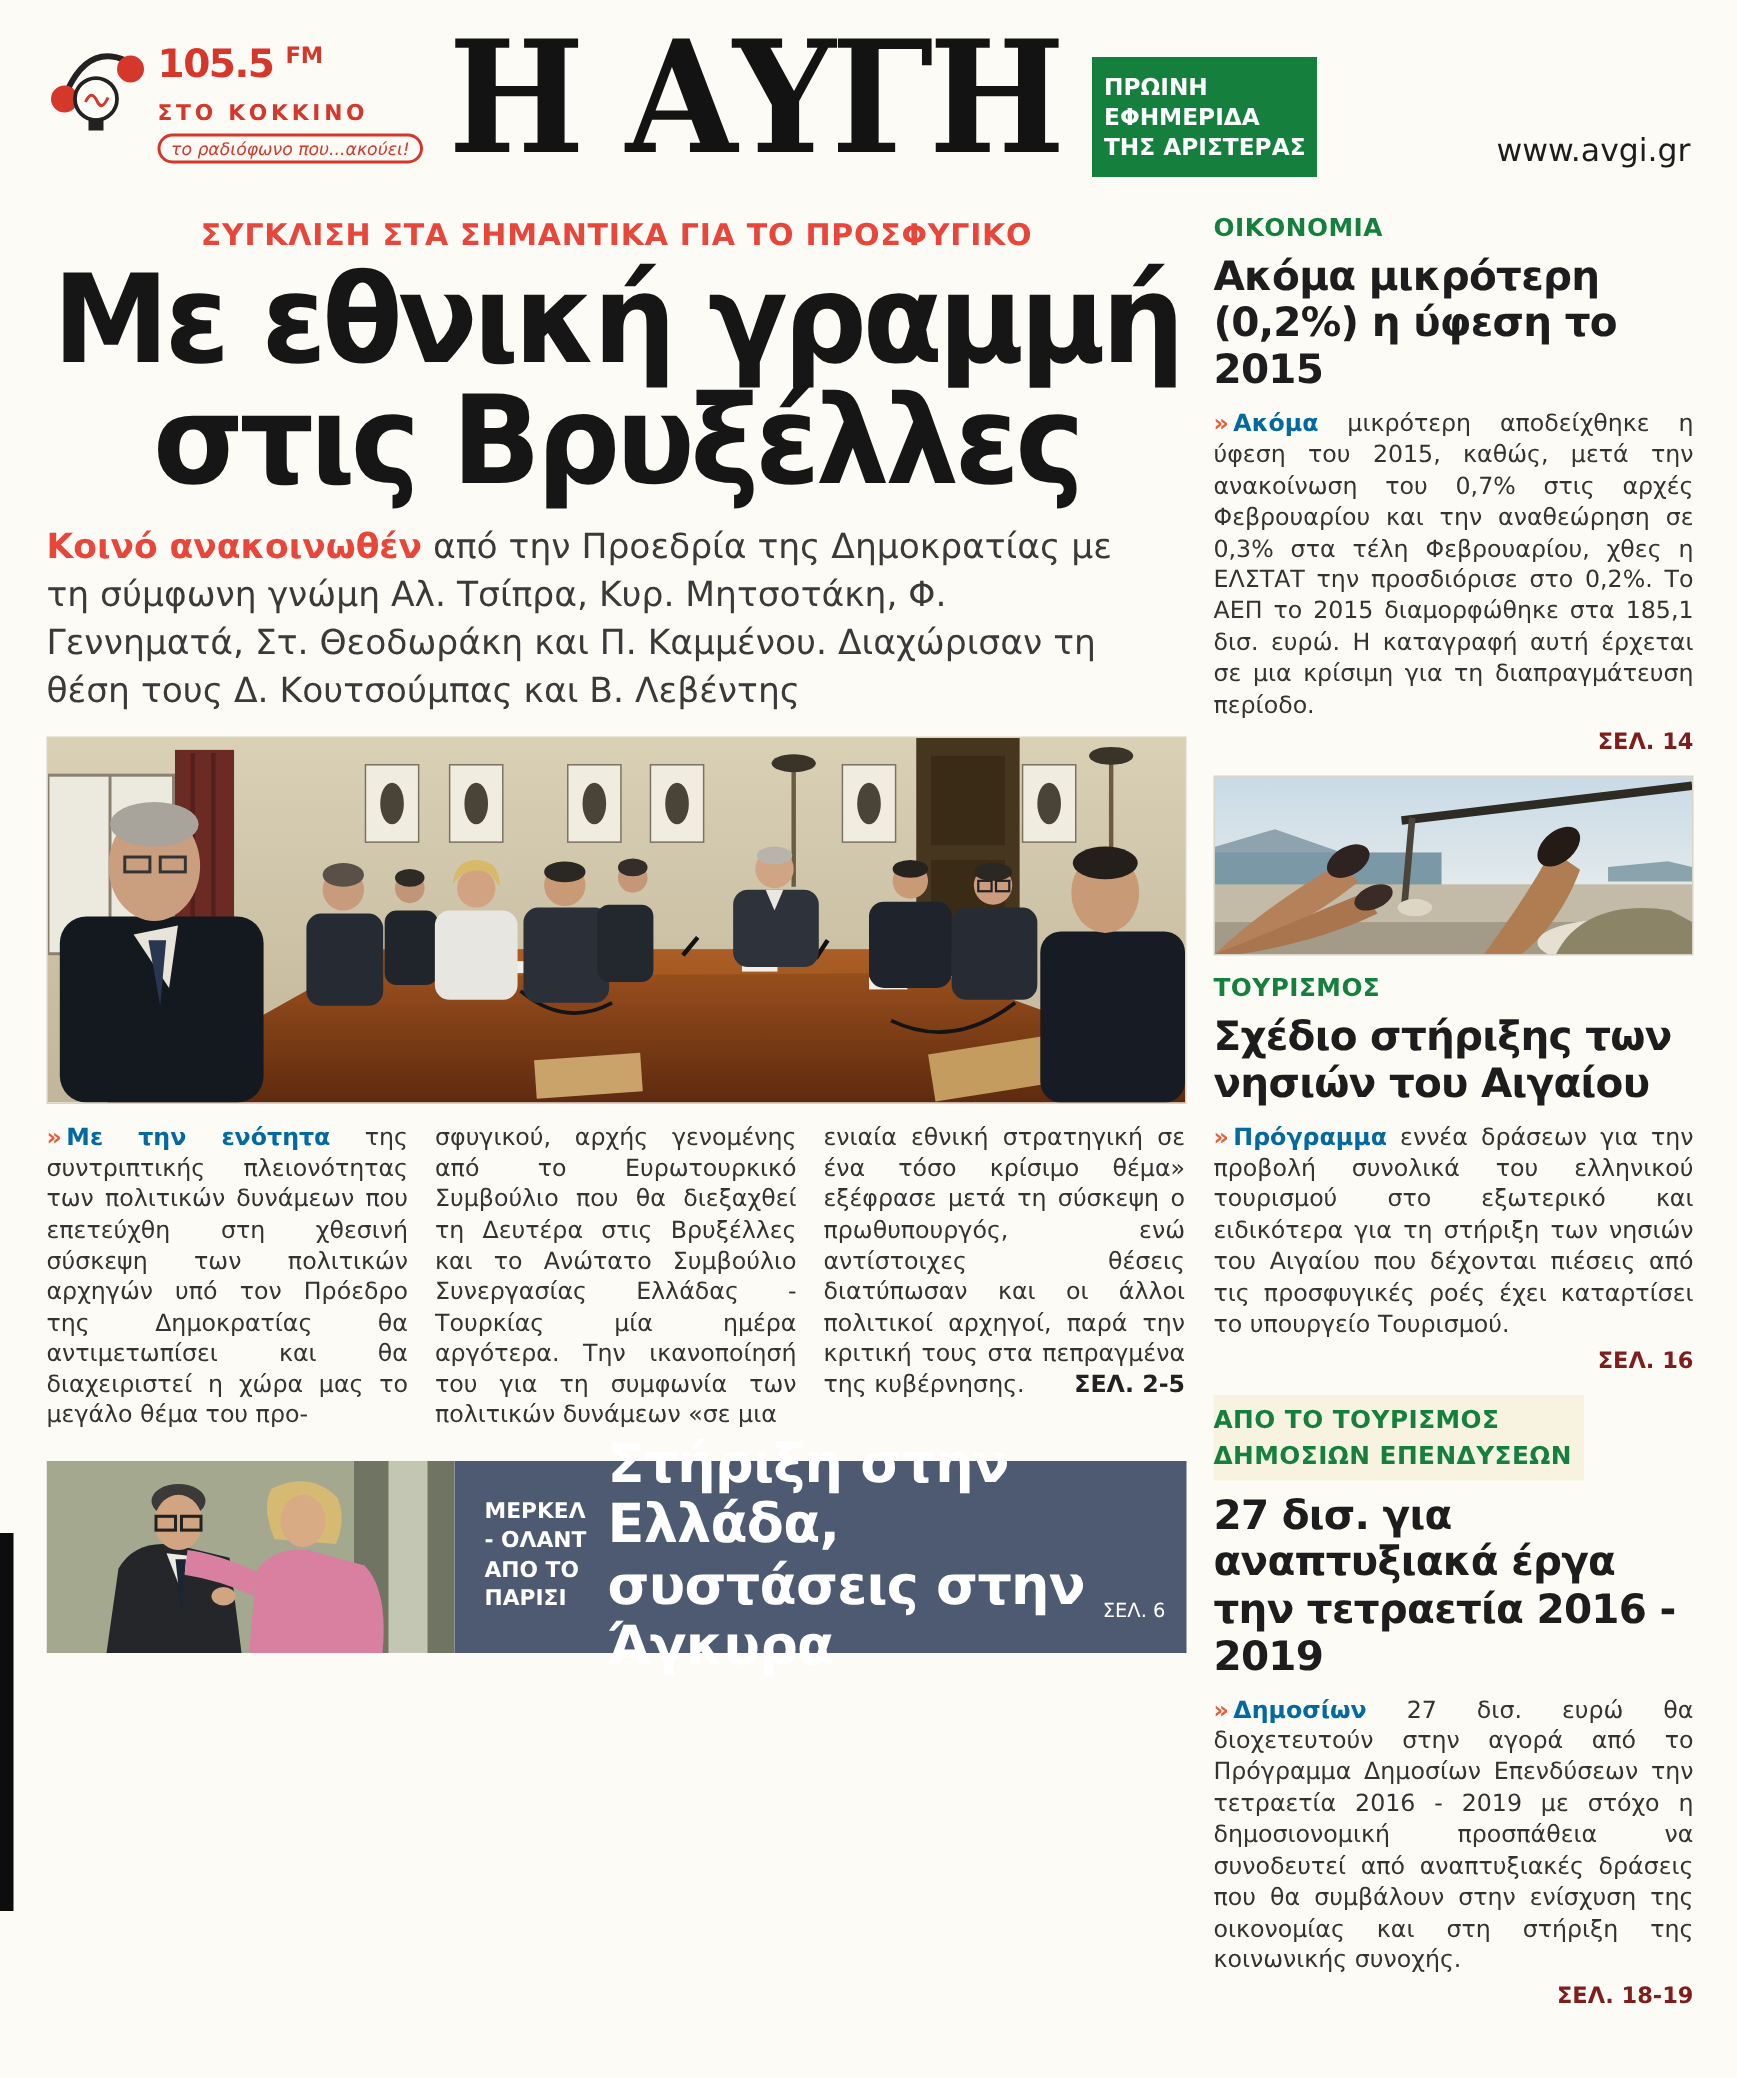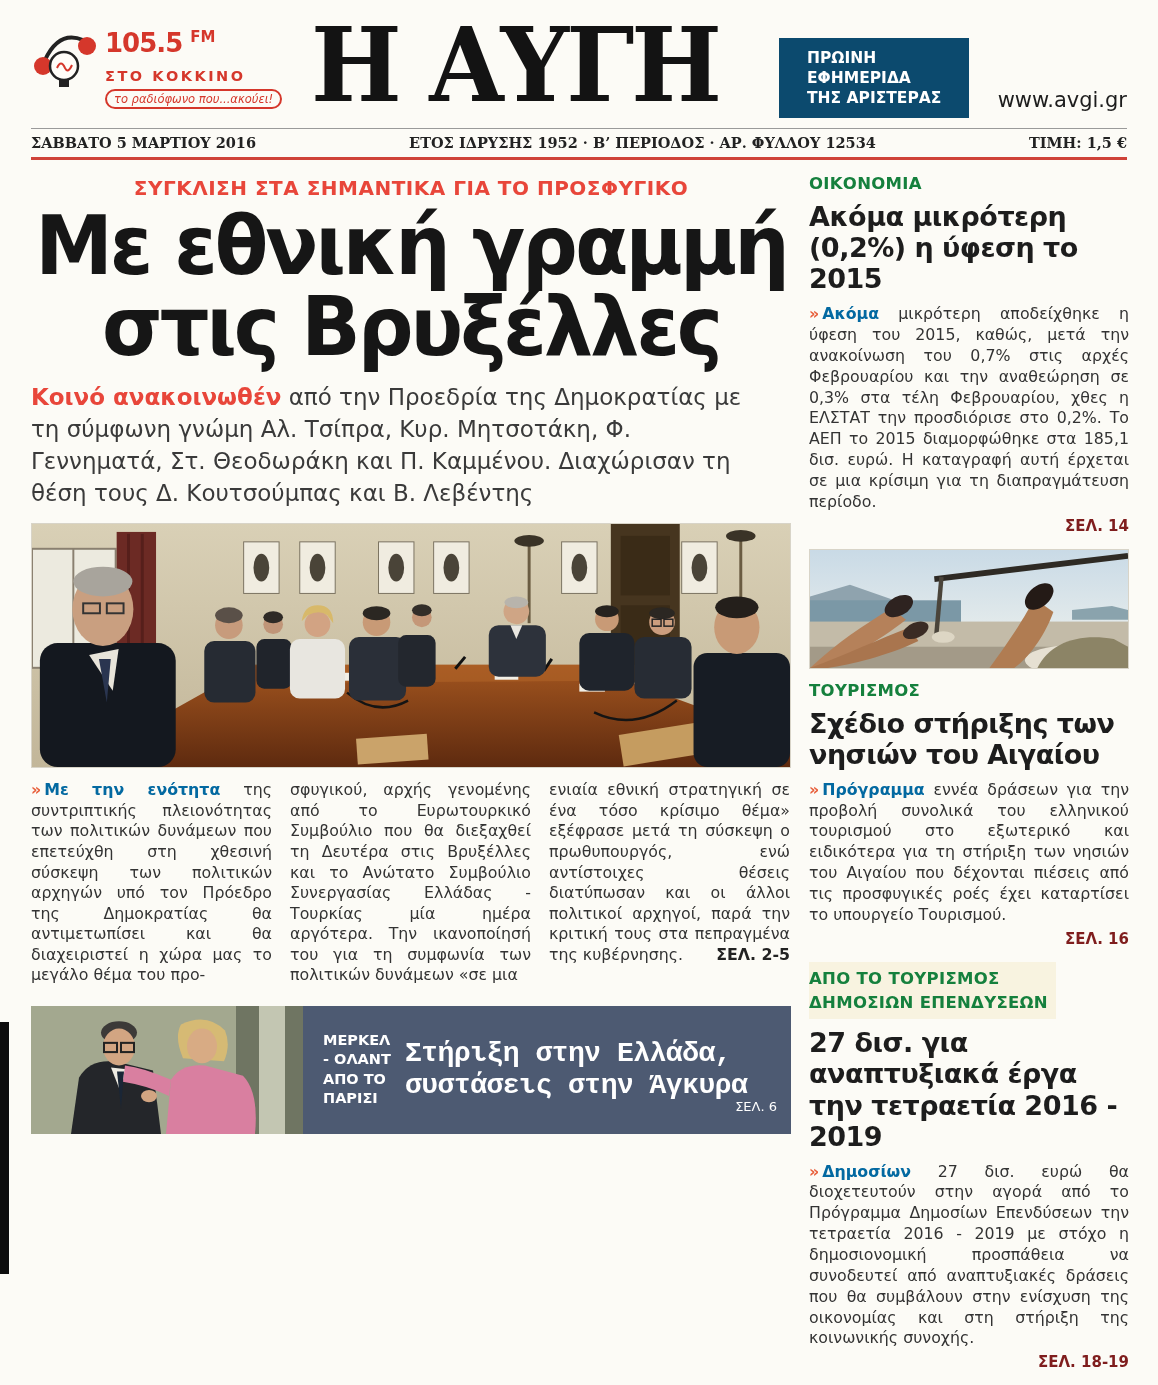--- a/index.html
+++ b/index.html
@@ -4,32 +4,32 @@
 <style>
   * { margin:0; padding:0; box-sizing:border-box; }
   html,body { background:#e9e7e1; }
   .page {
     position:relative; width:1158px; height:1385px; margin:0 auto;
     background:#fcfbf6; color:#2b2b2b; overflow:hidden;
     font-family:"DejaVu Sans", sans-serif;
   }
   
   .masthead { padding:10px 31px 0 31px; }
-  .mast-row { display:flex; align-items:flex-start; height:118px;gap:12px; }
+  .mast-row { display:flex; align-items:flex-start; height:118px; }
   .radio { width:268px; padding-top:14px; display:flex; gap:8px; }
   .radio-text { padding-top:6px; }
   .radio-freq { color:#d5372b; font-weight:bold; font-size:26px; line-height:1; letter-spacing:-1px; }
   .radio-freq .fm { font-size:15px; vertical-align:top; letter-spacing:0; }
   .radio-line2 { color:#d5372b; font-size:14.5px; font-weight:bold; letter-spacing:2.5px; margin-top:12px; }
   .radio-pill { display:inline-block; margin-top:5px; border:2px solid #d5372b; border-radius:10px;
     color:#d5372b; font-style:italic; font-size:11.5px; padding:1px 7px; white-space:nowrap; }
   .mast-title { font-family:"DejaVu Serif", serif; font-weight:bold; font-size:96px; line-height:1;
     letter-spacing:-3px; color:#131313; margin-top:4px; transform:scaleY(1.08); transform-origin:top; }
-  .mast-box { background:#0c4a6e; color:#fff; font-weight:bold; font-size:15.5px; line-height:1.3;
-    padding:10px 28px; margin-left:48px; margin-top:28px; }
+  .mast-box { background:#15803d; color:#fff; font-weight:bold; font-size:15.5px; line-height:1.3;
+    padding:10px 8px; margin-left:21px; margin-top:28px; }
   .mast-url { margin-left:auto; align-self:flex-end; margin-bottom:16px; font-size:21px; color:#1d1d1d; }
   .date-row { display:flex; align-items:center; border-top:1px solid #9a9a9a; border-bottom:3px solid #cf4238;
     padding:5px 0 6px 0; font-family:"DejaVu Serif", serif; font-weight:bold; font-size:14.5px; color:#222; }
   .date-row .issue { flex:1; text-align:center; }
   
   .content { display:flex; gap:18px; padding:4px 31px; }
   .main-col { width:760px; }
   .side-col { width:320px; padding-top:10px; }
   
   .kicker { text-align:center; color:#e8463a; font-weight:bold; font-size:20px; letter-spacing:0.5px; margin-top:12px; }
@@ -41,21 +41,21 @@
   .bodycols { display:flex; gap:18px; margin-top:12px; }
   .bodycols .col { width:241px; font-size:15.8px; line-height:1.3; text-align:justify; color:#333; }
   .chev { color:#e8603c; font-weight:bold; margin-right:3px; }
   .blead { font-weight:bold; color:#0369a1; }
   .pageref { font-weight:bold; color:#222; float:right; }
   
   .strip { display:flex; margin-top:20px; height:128px; }
   .strip-photo { width:272px; height:128px; flex:none; }
   .strip-box { flex:1; background:#4d5a72; color:#fff; position:relative; display:flex; align-items:center; }
   .strip-kicker { width:102px; padding-left:20px; font-weight:bold; font-size:14.5px; line-height:1.35; }
-  .strip-head { flex:1; font-weight:bold; font-size:28px; line-height:1.12; letter-spacing:-0.5px; padding-right:16px;font-family:Liberation Mono, monospace; }
+  .strip-head { flex:1; font-weight:bold; font-size:36px; line-height:1.12; letter-spacing:-0.5px; padding-right:16px; }
   .strip-page { position:absolute; right:14px; bottom:20px; font-weight:normal; font-size:13px; }
   
   .side-sec { margin-bottom:14px; }
   .side-label { color:#15803d; font-weight:bold; font-size:16.5px; letter-spacing:0.3px; }
   .side-label.boxed { background:#f8f3e0; display:inline-block; padding:5px 8px 5px 0; line-height:1.45; }
   .side-head { font-weight:bold; color:#1d1d1d; font-size:27px; line-height:1.15; letter-spacing:-0.5px; margin-top:8px; }
   .side-body { margin-top:10px; font-size:15.8px; line-height:1.32; text-align:justify; color:#333; }
   .side-page { text-align:right; font-weight:bold; font-size:15px; margin-top:4px; color:#7f1d1d; }
   .side-photo { height:120px; margin:6px 0 12px 0; border:1px solid #d8d4c8; }
   
@@ -86,25 +86,20 @@
           <div class="radio-pill">το ραδιόφωνο που...ακούει!</div>
         </div>
       </div>
       <div class="mast-title">Η ΑΥΓΗ</div>
       <div class="mast-box">
         <div>ΠΡΩΙΝΗ</div>
         <div>ΕΦΗΜΕΡΙΔΑ</div>
         <div>ΤΗΣ ΑΡΙΣΤΕΡΑΣ</div>
       </div>
       <div class="mast-url">www.avgi.gr</div>
-    </div>
-    <div class="date-row">
-      <span>ΣΑΒΒΑΤΟ 5 ΜΑΡΤΙΟΥ 2016</span>
-      <span class="issue">ΕΤΟΣ ΙΔΡΥΣΗΣ 1952 · Β’ ΠΕΡΙΟΔΟΣ · ΑΡ. ΦΥΛΛΟΥ 12534</span>
-      <span>ΤΙΜΗ: 1,5 €</span>
     </div>
   </div>
 
   <div class="content">
     <div class="main-col">
       <div class="kicker">ΣΥΓΚΛΙΣΗ ΣΤΑ ΣΗΜΑΝΤΙΚΑ ΓΙΑ ΤΟ ΠΡΟΣΦΥΓΙΚΟ</div>
       <div class="headline">
         <div>Με εθνική γραμμή</div>
         <div>στις Βρυξέλλες</div>
       </div>

